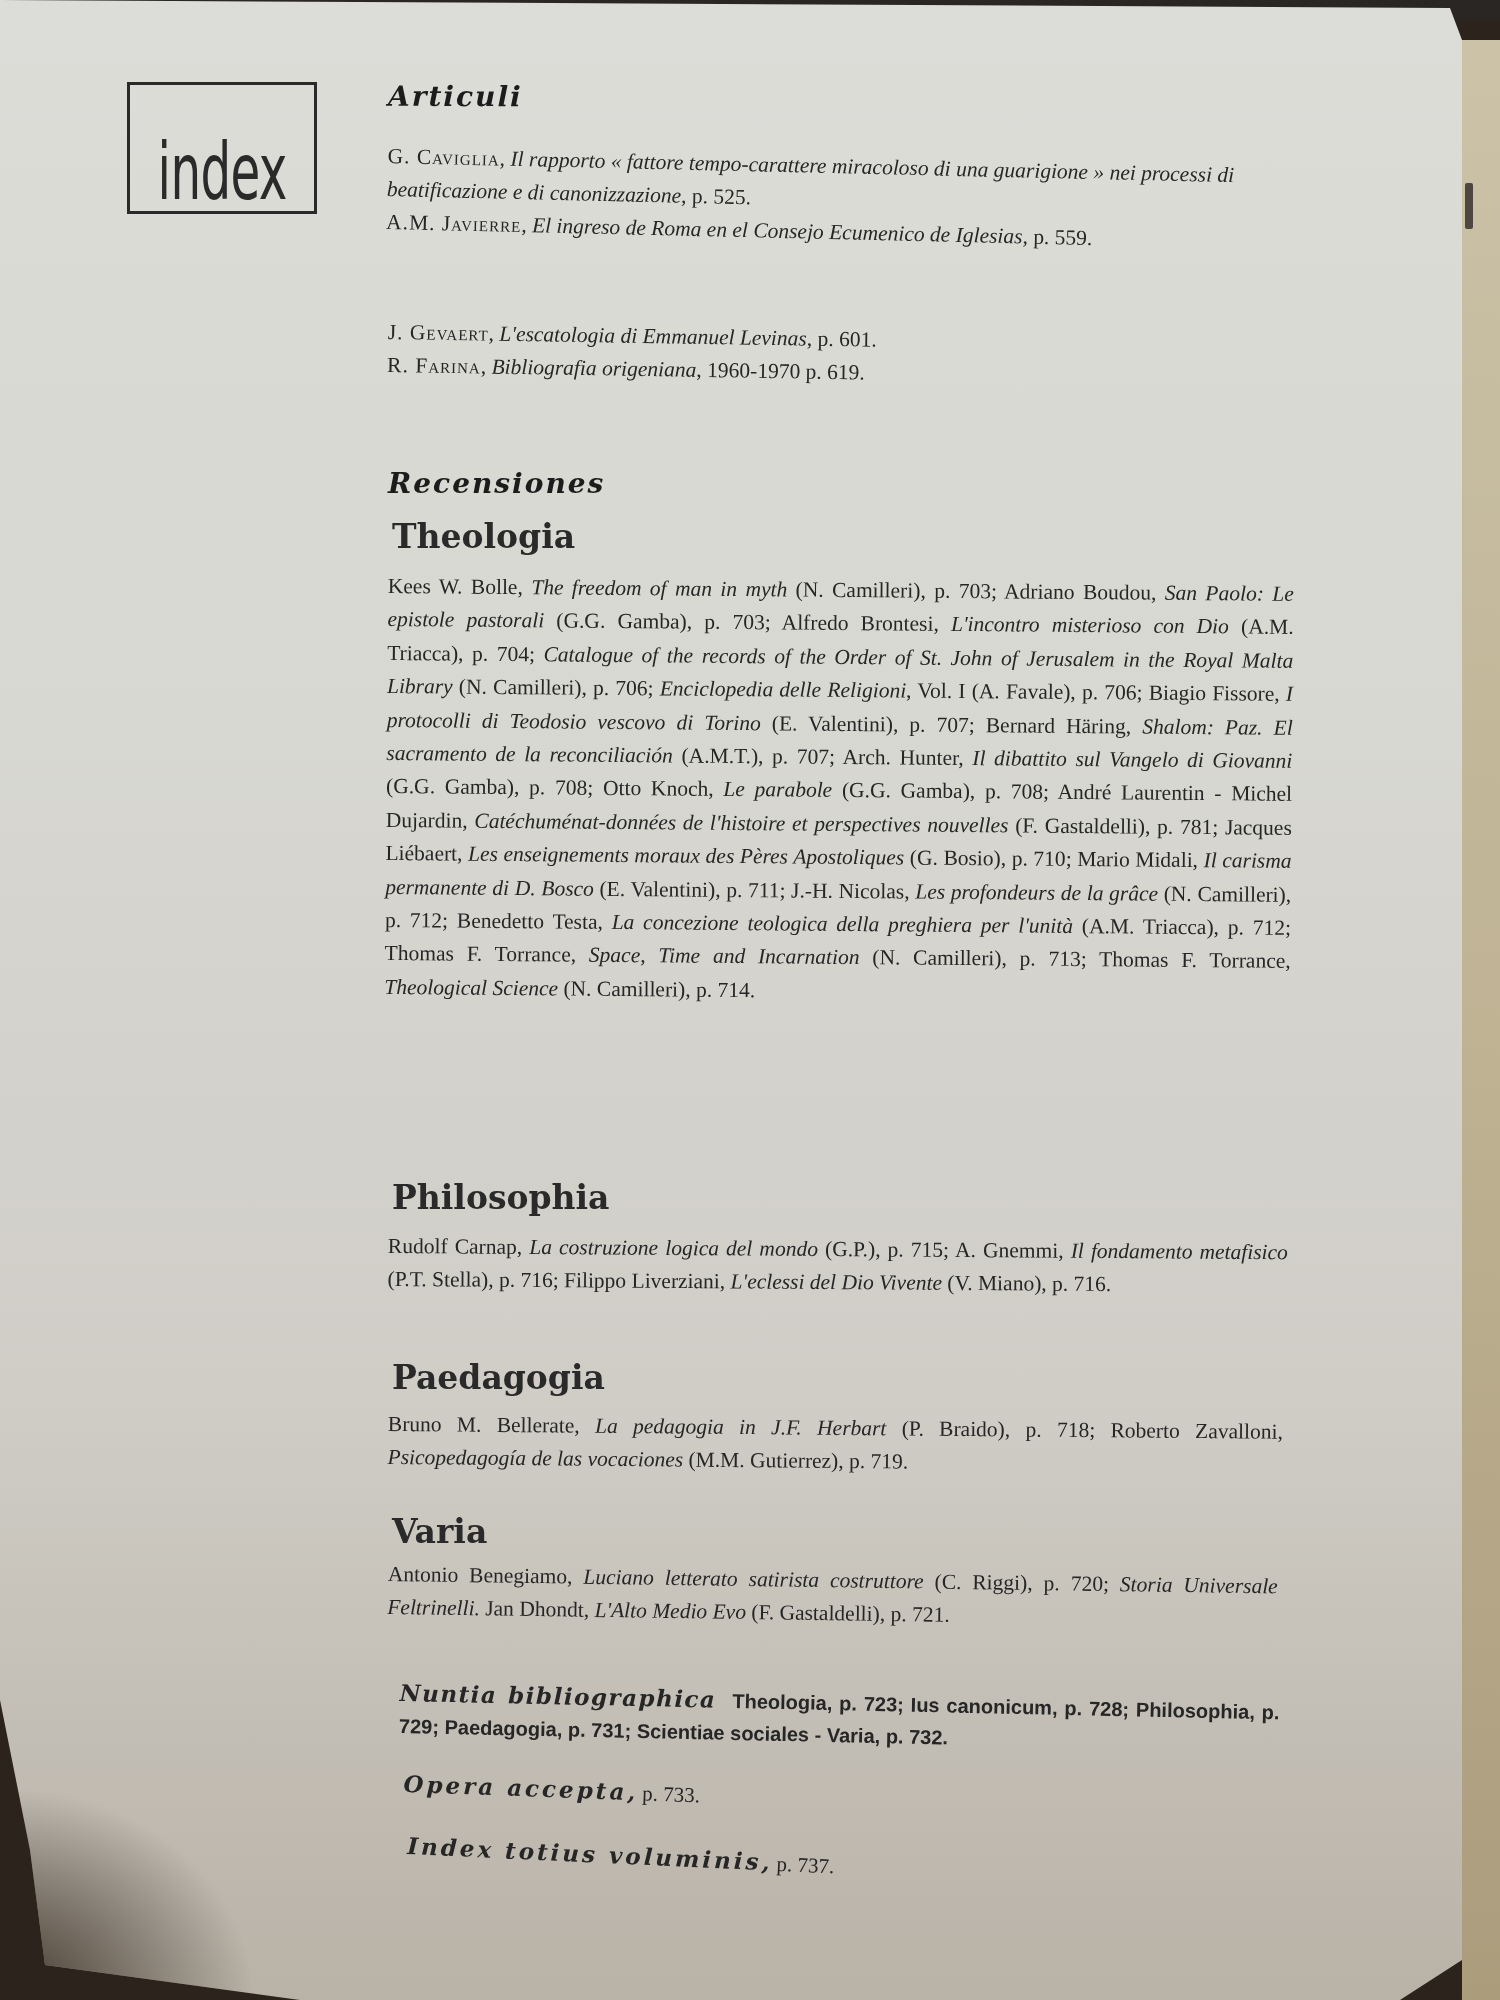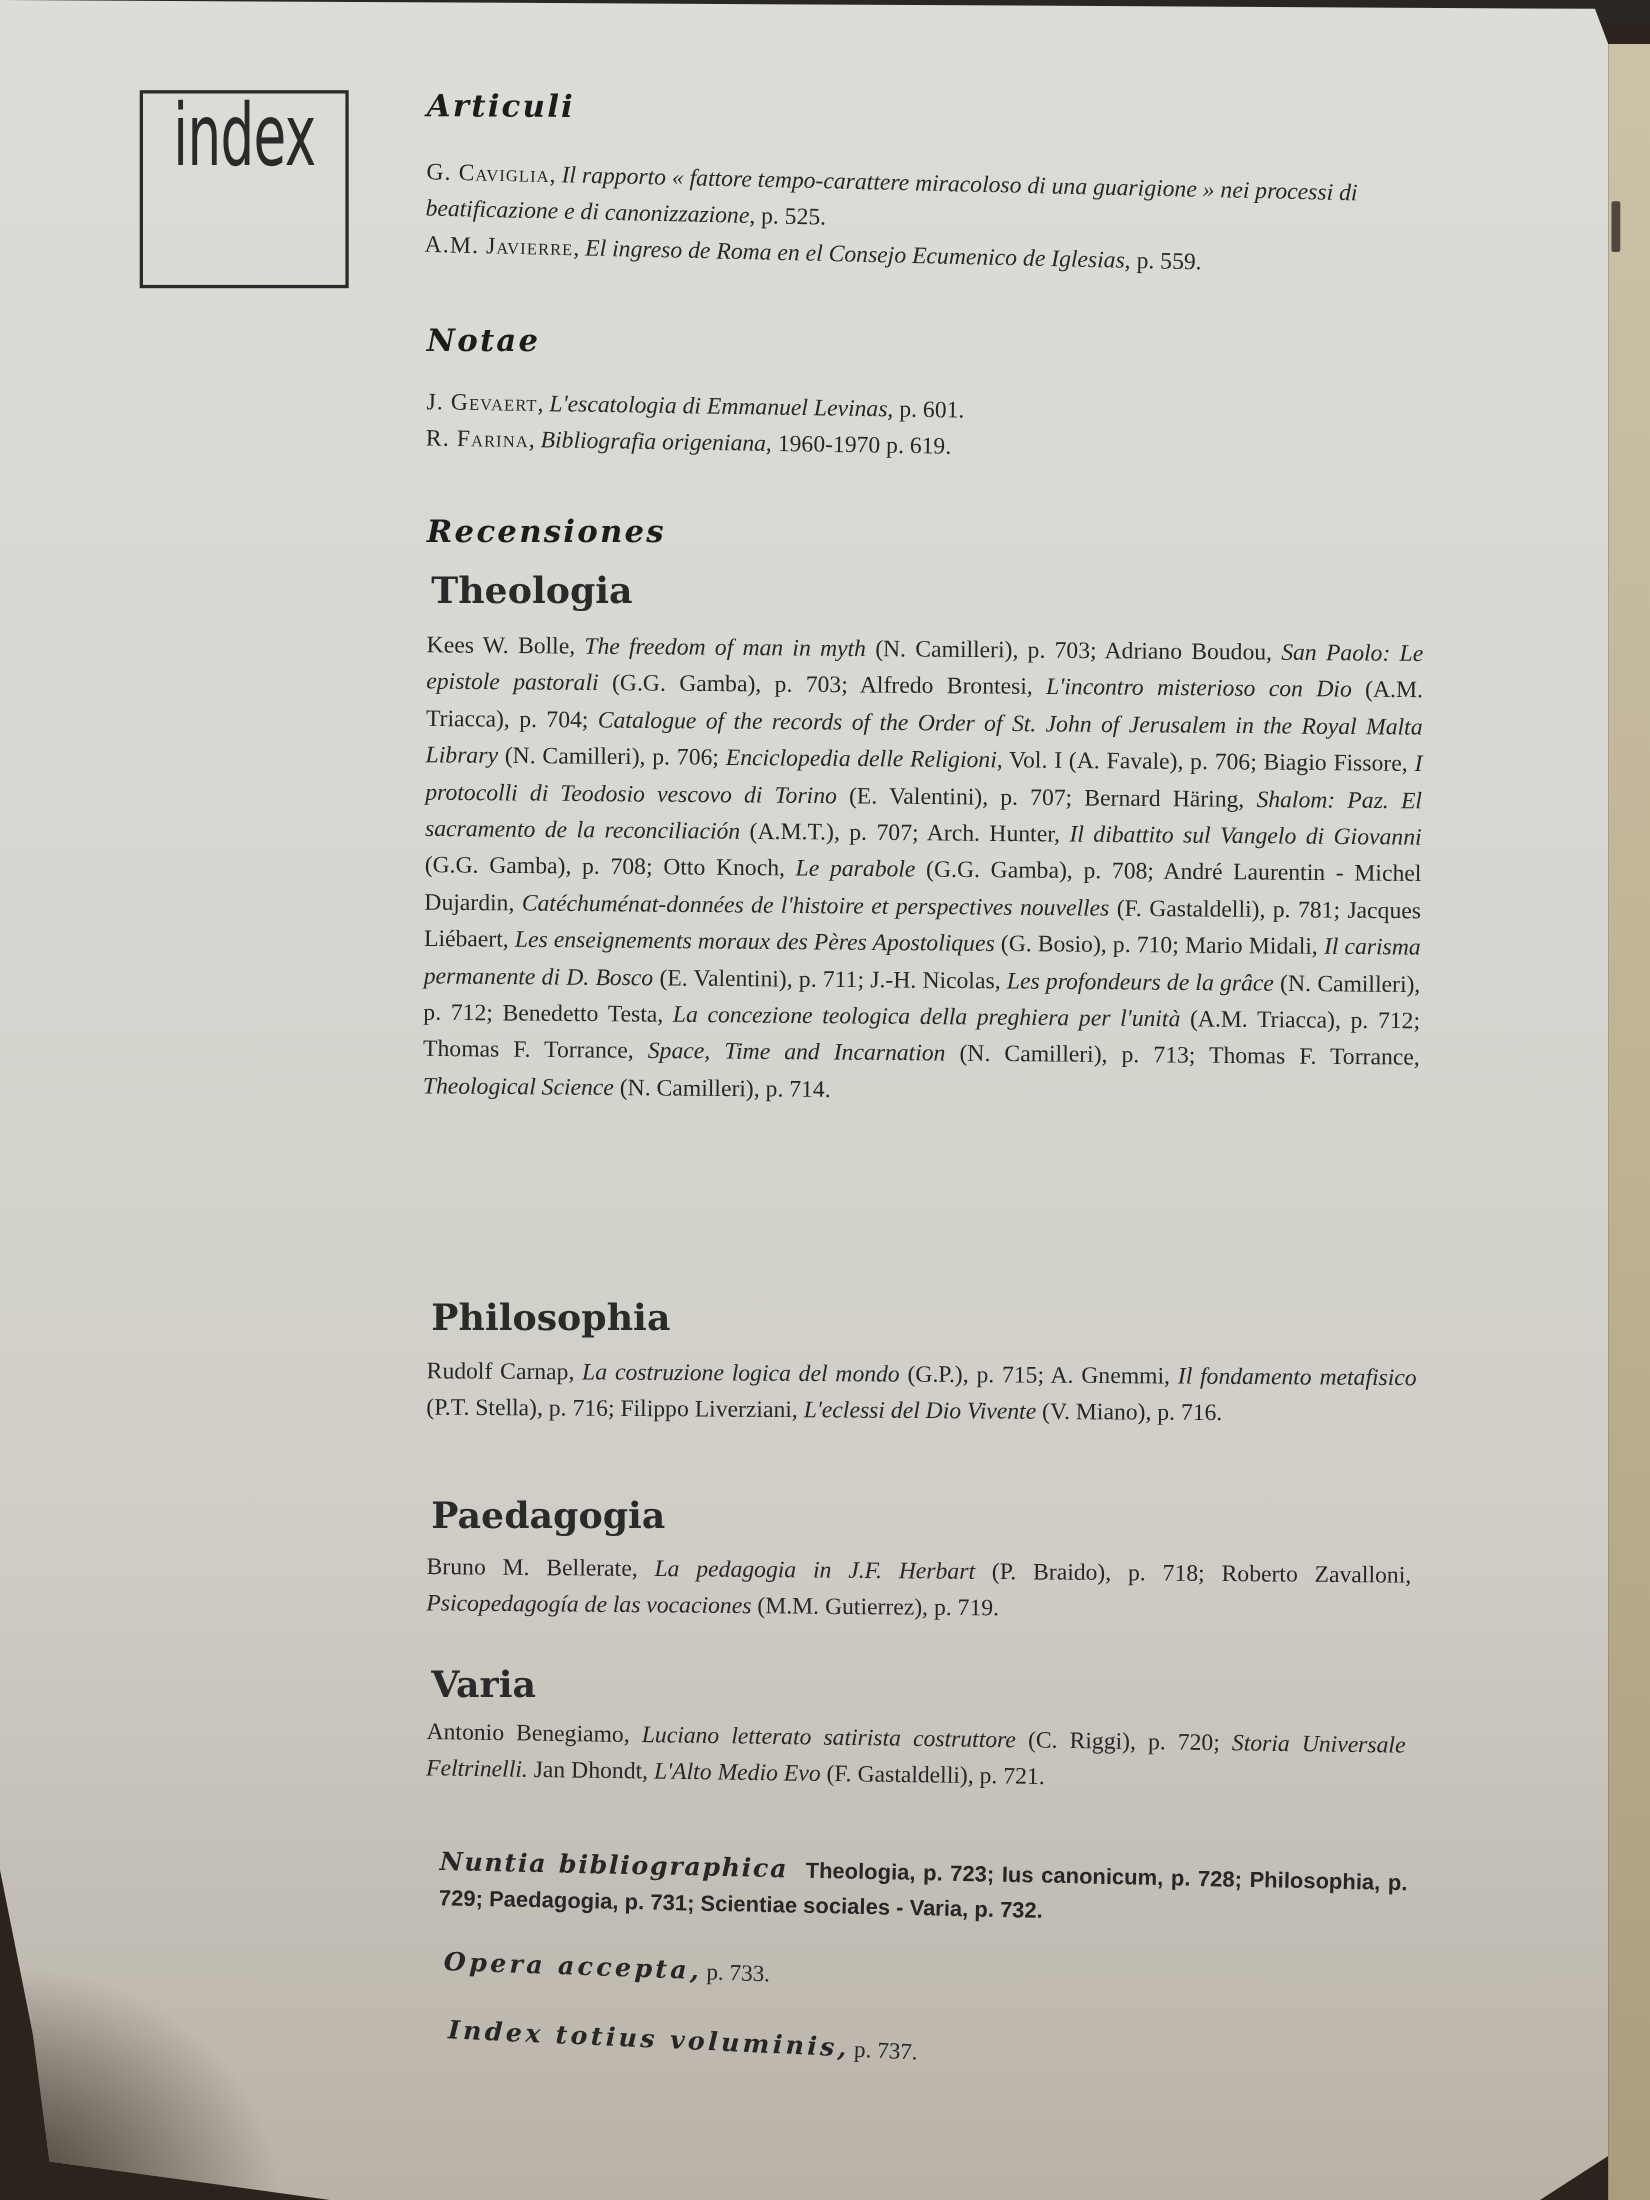--- a/index.html
+++ b/index.html
@@ -18,23 +18,23 @@
       background: linear-gradient(180deg, #dcdcd8 0%, #d8d8d2 35%, #cfcdc6 70%, #b9b2a7 100%);
       clip-path: polygon(0 0, 1450px 8px, 1462px 40px, 1462px 1960px, 1400px 2000px, 300px 2000px, 45px 1965px, 30px 1850px, 0 1700px);
     }
     .corner-shade {
       position: absolute; left: 0; top: 1750px; width: 300px; height: 250px;
       background: radial-gradient(ellipse at 0% 100%, rgba(40,30,20,0.85) 0%, rgba(40,30,20,0) 60%);
     }
     .tab-mark { position: absolute; left: 1465px; top: 183px; width: 8px; height: 46px; background: #4e4740; border-radius: 2px; }
 
     .index-box {
-      position: absolute; left: 127px; top: 82px; width: 190px; height: 180px;
+      position: absolute; left: 127px; top: 82px; width: 190px; height: 132px;
       border: 3px solid #2a2a2a; box-sizing: border-box;
-      display: flex; align-items: flex-start; justify-content: center;
+      display: flex; align-items: flex-end; justify-content: center;
     }
     .index-word {
       font-family: "DejaVu Sans", "Liberation Sans", sans-serif;
       font-size: 78px; color: #2a2a2a; transform: scaleX(0.62); letter-spacing: -1px;
       line-height: 1;
     }
 
     .content { position: absolute; left: 388px; top: 80px; width: 910px; color: #262626; }
     .sec-head {
       font-family: "DejaVu Serif", "Liberation Serif", serif;
@@ -100,21 +100,20 @@
           <i>Il rapporto « fattore tempo-carattere miracoloso di una guarigione » nei processi di beatificazione e di canonizzazione</i><span>, p. 525.</span>
         </p>
         <p class="entry">
           <span class="sc">A.M. Javierre</span>,
           <i>El ingreso de Roma en el Consejo Ecumenico de Iglesias</i><span>, p. 559.</span>
         </p>
       </div>
     </div>
 
     <div class="notae">
-      <h2 class="sec-head">Notae</h2>
       <div class="list">
         <p class="entry">
           <span class="sc">J. Gevaert</span>,
           <i>L'escatologia di Emmanuel Levinas</i><span>, p. 601.</span>
         </p>
         <p class="entry">
           <span class="sc">R. Farina</span>,
           <i>Bibliografia origeniana</i><span>, 1960-1970 p. 619.</span>
         </p>
       </div>

